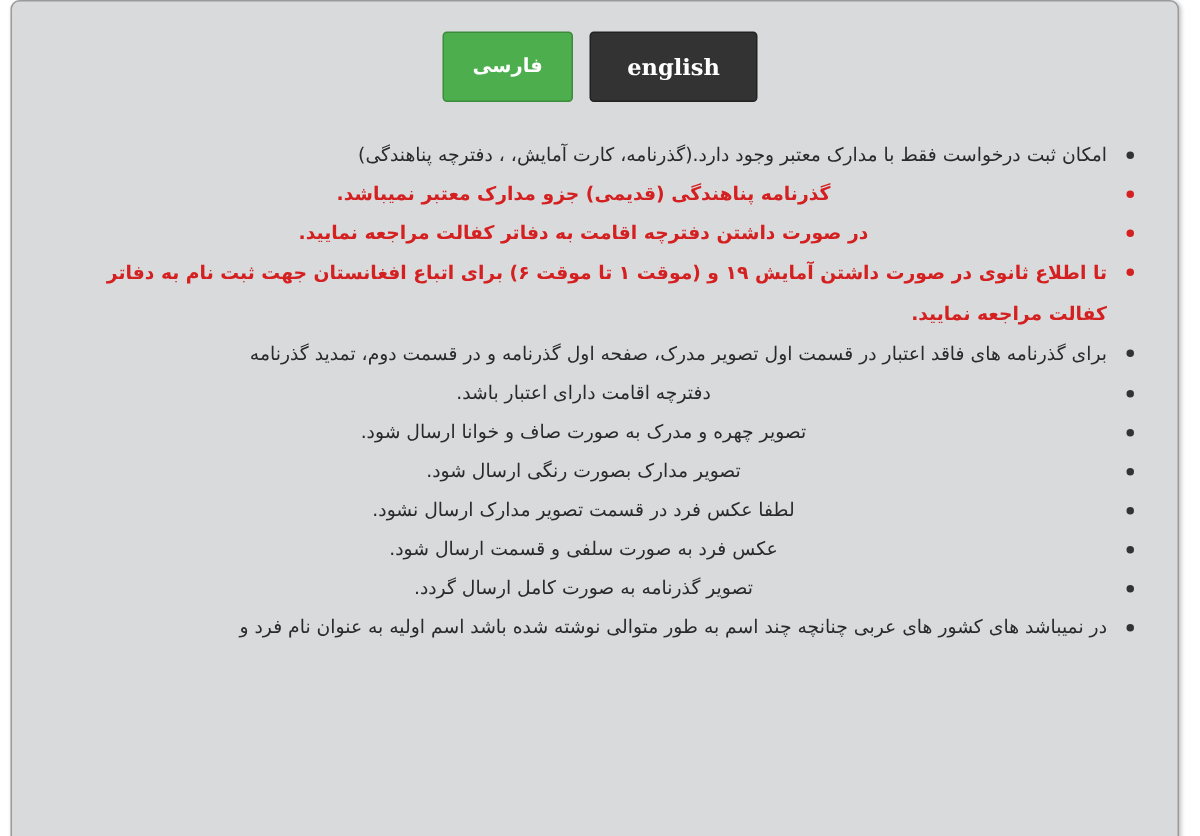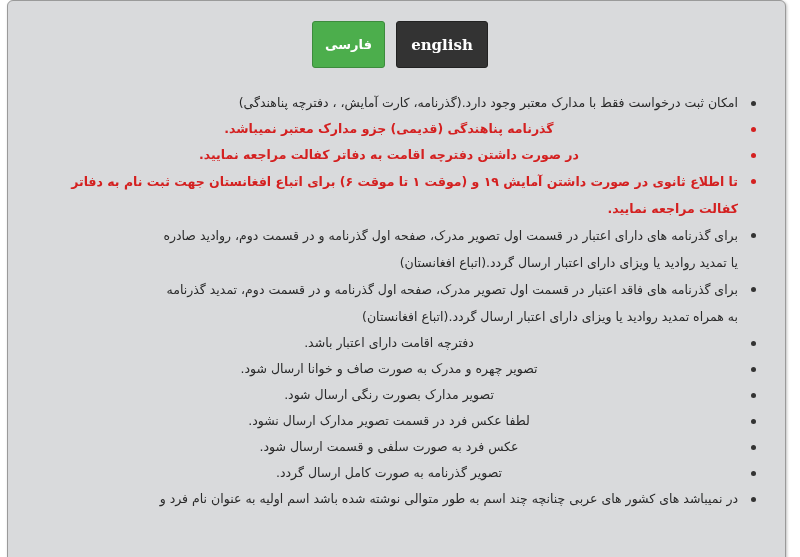--- a/index.html
+++ b/index.html
@@ -26,21 +26,21 @@
     .lang-bar {
       position: absolute;
       top: 21px;
       left: 0;
       width: 800px;
       display: flex;
       justify-content: center;
       gap: 11px;
     }
     .lang-btn {
-      width: 73px;
+      width: 87px;
       height: 47px;
       border-radius: 3px;
       display: flex;
       align-items: center;
       justify-content: center;
       font-weight: bold;
       font-size: 14px;
       color: #ffffff;
       cursor: pointer;
       box-sizing: border-box;
@@ -49,21 +49,21 @@
       background: #4cae4c;
       border: 1px solid #3d8b3d;
       font-family: "DejaVu Sans", sans-serif;
       font-size: 13px;
     }
     .lang-btn.en {
       background: #333333;
       border: 1px solid #222222;
       font-family: "DejaVu Serif", serif;
       font-size: 15px;
-      width: 92px;
+      width: 112px;
     }
     .rules {
       position: absolute;
       top: 90px;
       left: 40px;
       width: 728px;
       margin: 0;
       padding: 0;
       list-style: none;
       direction: rtl;
@@ -120,27 +120,21 @@
     <span class="bullet"></span>
     <span>در صورت داشتن دفترچه اقامت به دفاتر کفالت مراجعه نمایید.</span>
   </li>
   <li class="rule red wrap">
     <span class="bullet"></span>
     <span>تا اطلاع ثانوی در صورت داشتن آمایش ۱۹ و (موقت ۱ تا موقت ۶) برای اتباع افغانستان جهت ثبت نام به دفاتر</span>
     <span class="line2">کفالت مراجعه نمایید.</span>
   </li>
   <li class="rule wrap">
     <span class="bullet"></span>
-    <span>برای گذرنامه های دارای اعتبار در قسمت اول تصویر مدرک، صفحه اول گذرنامه و در قسمت دوم، روادید صادره</span>
-    <span class="line2">یا تمدید روادید یا ویزای دارای اعتبار ارسال گردد.(اتباع افغانستان)</span>
-  </li>
-  <li class="rule wrap">
-    <span class="bullet"></span>
     <span>برای گذرنامه های فاقد اعتبار در قسمت اول تصویر مدرک، صفحه اول گذرنامه و در قسمت دوم، تمدید گذرنامه</span>
-    <span class="line2">به همراه تمدید روادید یا ویزای دارای اعتبار ارسال گردد.(اتباع افغانستان)</span>
   </li>
   <li class="rule center">
     <span class="bullet"></span>
     <span>دفترچه اقامت دارای اعتبار باشد.</span>
   </li>
   <li class="rule center">
     <span class="bullet"></span>
     <span>تصویر چهره و مدرک به صورت صاف و خوانا ارسال شود.</span>
   </li>
   <li class="rule center">

